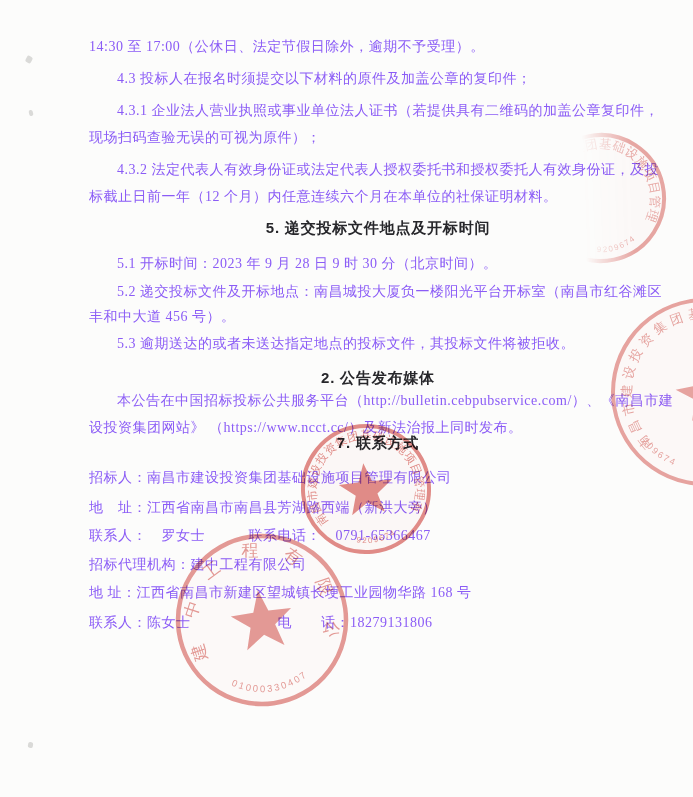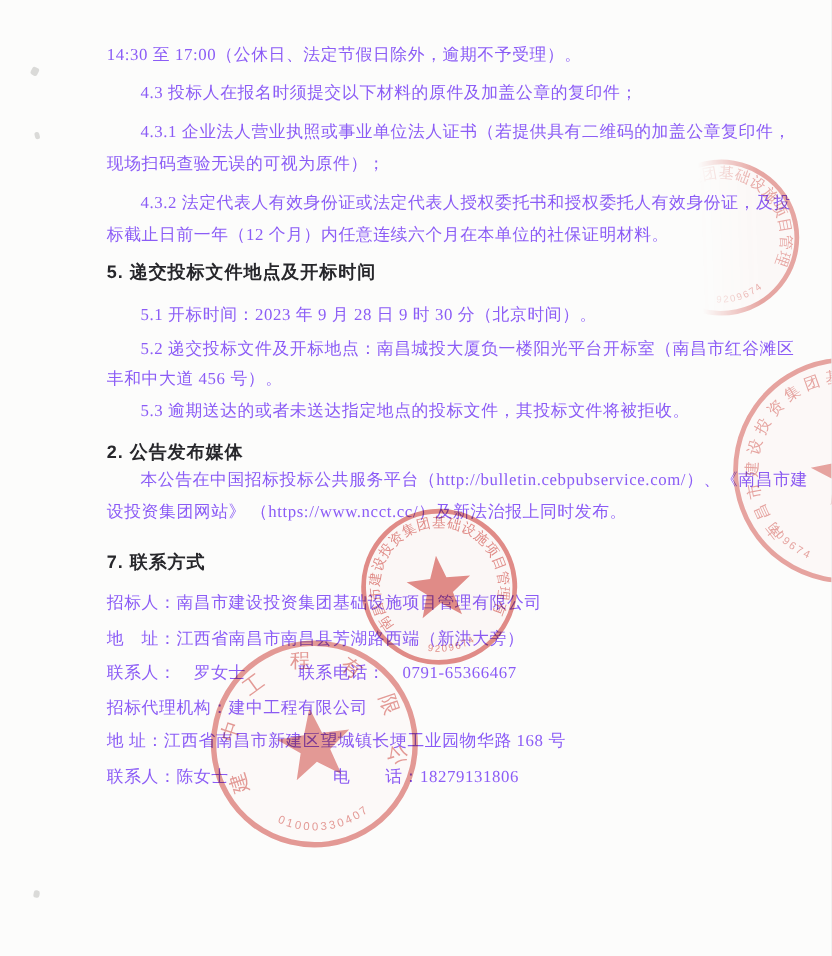--- a/index.html
+++ b/index.html
@@ -2,21 +2,21 @@
 <html><head>
 <meta charset="utf-8">
 <style>
   html,body{margin:0;padding:0;background:#e8e8e6;}
   .page{position:relative;width:693px;height:797px;margin:0 auto;background:#fcfcfb;overflow:hidden;
         font-family:"Liberation Serif","DejaVu Serif",serif;}
   .doc{position:absolute;left:89px;top:40px;width:578px;}
   .line{margin:0;font-size:14px;line-height:14px;color:#8b5cf6;letter-spacing:.5px;white-space:nowrap;}
   .indent{text-indent:28px;}
   .heading{font-family:"Liberation Sans","DejaVu Sans",sans-serif;font-weight:bold;font-size:15px;
-           line-height:15px;color:#27272b;letter-spacing:.8px;}
+           line-height:15px;color:#27272b;letter-spacing:.8px;text-align:center;}
   .stamp{position:absolute;mix-blend-mode:multiply;pointer-events:none;}
   .stamp svg{display:block;}
   #stamp-main{left:291px;top:414px;opacity:.66;transform:rotate(-6deg);}
   #stamp-agency{left:167px;top:525px;opacity:.58;transform:rotate(-8deg);}
   #stamp-edge-mid{left:605px;top:292px;opacity:.52;transform:rotate(-10deg);}
   #stamp-edge-top{left:526px;top:123px;opacity:.5;transform:rotate(-12deg);
       -webkit-mask-image:linear-gradient(100deg,transparent 40%,#000 68%);
       mask-image:linear-gradient(100deg,transparent 40%,#000 68%);}
   .artifact{position:absolute;background:#9a9a98;opacity:.35;border-radius:2px;}
   #art1{left:26px;top:56px;width:6px;height:7px;transform:rotate(28deg);}
@@ -35,21 +35,21 @@
     <p class="line" style="margin-bottom:18px">现场扫码查验无误的可视为原件）；</p>
     <p class="line indent" style="margin-bottom:13px">4.3.2 法定代表人有效身份证或法定代表人授权委托书和授权委托人有效身份证，及投</p>
     <p class="line" style="margin-bottom:16px">标截止日前一年（12 个月）内任意连续六个月在本单位的社保证明材料。</p>
     <p class="line heading" style="margin-top:4px;margin-bottom:22px">5. 递交投标文件地点及开标时间</p>
     <p class="line indent" style="margin-bottom:14px">5.1 开标时间：2023 年 9 月 28 日 9 时 30 分（北京时间）。</p>
     <p class="line indent" style="margin-bottom:11px">5.2 递交投标文件及开标地点：南昌城投大厦负一楼阳光平台开标室（南昌市红谷滩区</p>
     <p class="line" style="margin-bottom:13px">丰和中大道 456 号）。</p>
     <p class="line indent" style="margin-bottom:19px">5.3 逾期送达的或者未送达指定地点的投标文件，其投标文件将被拒收。</p>
     <p class="line heading" style="margin-top:6px;margin-bottom:9px">2. 公告发布媒体</p>
     <p class="line indent" style="margin-bottom:13px">本公告在中国招标投标公共服务平台（http://bulletin.cebpubservice.com/）、《南昌市建</p>
-    <p class="line" style="margin-bottom:26px">设投资集团网站》 （https://www.ncct.cc/）及新法治报上同时发布。</p>
+    <p class="line" style="">设投资集团网站》 （https://www.ncct.cc/）及新法治报上同时发布。</p>
     <p class="line heading" style="margin-bottom:21px">7. 联系方式</p>
     <p class="line" style="margin-bottom:16px">招标人：南昌市建设投资集团基础设施项目管理有限公司</p>
     <p class="line" style="margin-bottom:14px">地　址：江西省南昌市南昌县芳湖路西端（新洪大旁）</p>
     <p class="line" style="margin-bottom:15px">联系人：　罗女士　　　联系电话：　0791-65366467</p>
     <p class="line" style="margin-bottom:14px">招标代理机构：建中工程有限公司</p>
     <p class="line" style="margin-bottom:16px">地 址：江西省南昌市新建区望城镇长埂工业园物华路 168 号</p>
     <p class="line">联系人：陈女士　　　　　　电　　话：18279131806</p>
   </div>
 
   <div class="stamp" id="stamp-main">

